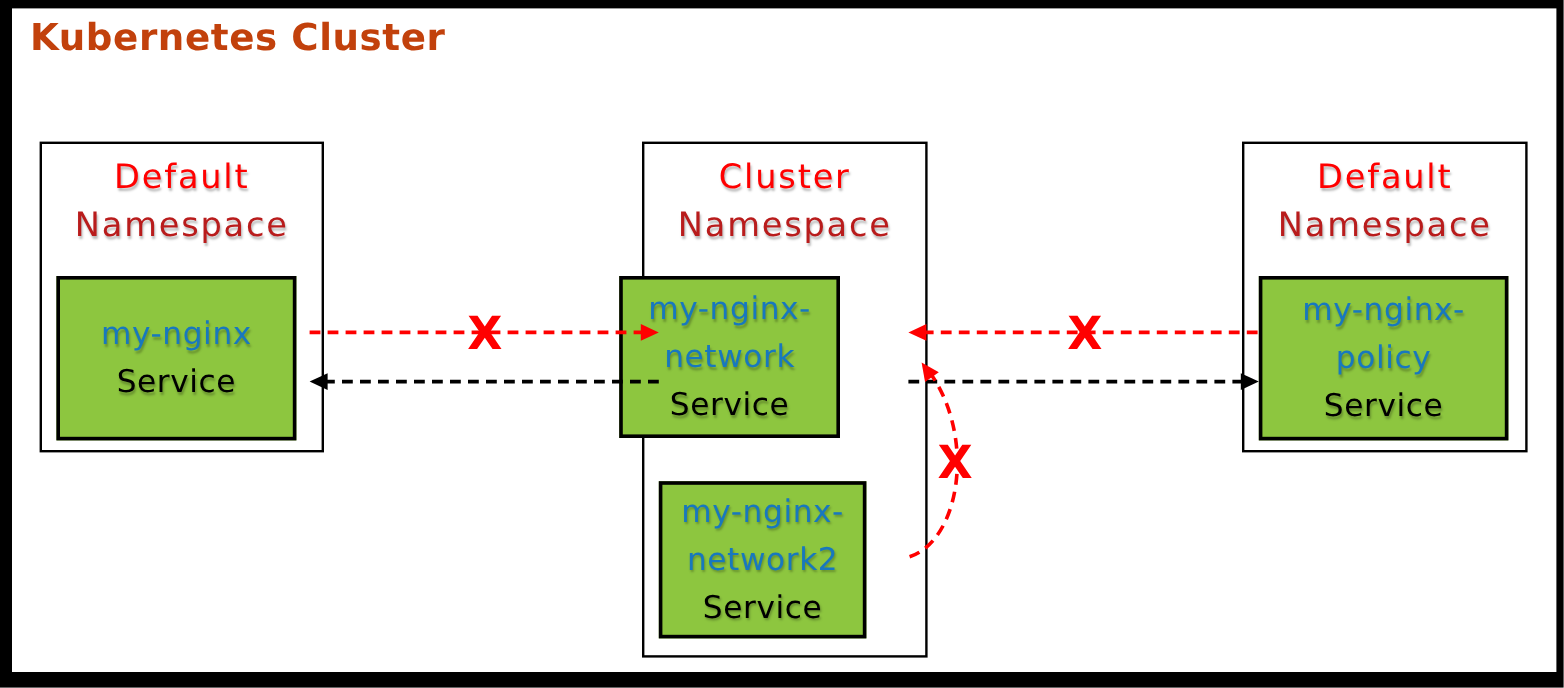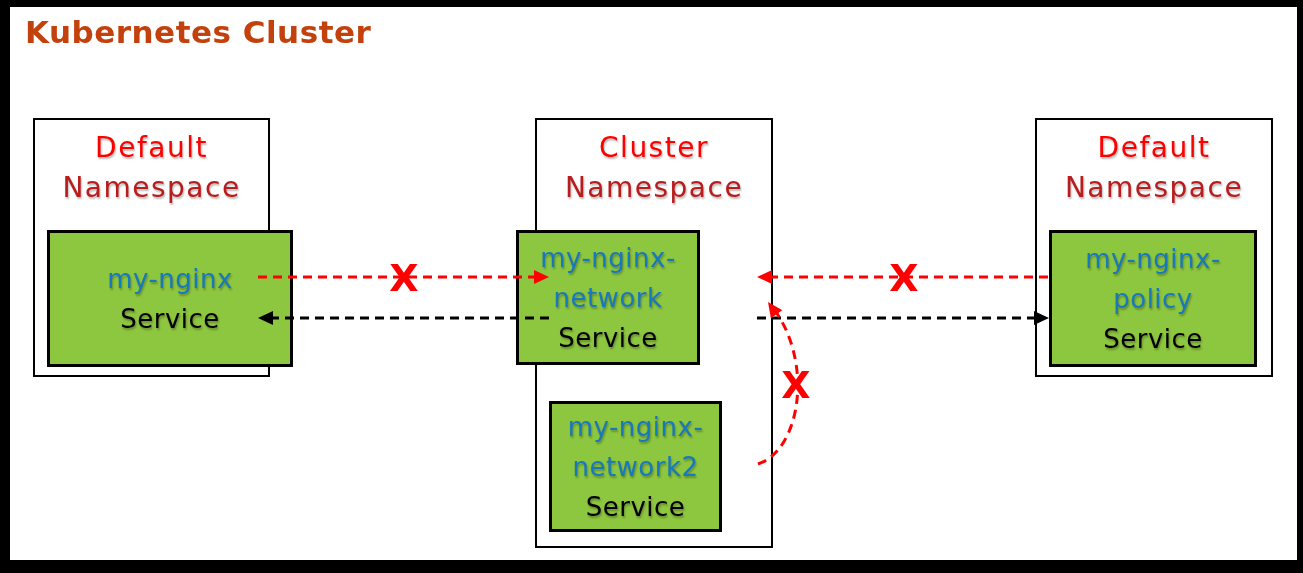--- a/index.html
+++ b/index.html
@@ -54,21 +54,21 @@
     display: flex;
     flex-direction: column;
     align-items: center;
     justify-content: center;
     text-align: center;
     font-size: 26px;
     line-height: 40px;
     letter-spacing: 0.5px;
     text-shadow: 1px 2px 2px rgba(0,0,0,0.28);
   }
-  .svc-nginx    { left: 47px;   top: 230px; width: 246px; height: 137px; }
+  .svc-nginx    { left: 47px;   top: 230px; width: 200px; height: 137px; }
   .svc-network  { left: 516px;  top: 230px; width: 184px; height: 135px; }
   .svc-network2 { left: 549px;  top: 401px; width: 173px; height: 131px; }
   .svc-policy   { left: 1049px; top: 230px; width: 208px; height: 137px; }
   .svc-name { color: #1878be; width: 100%; }
   .svc-kind { color: #000000; }
   .overlay {
     position: absolute;
     left: 0; top: 0;
     width: 1303px; height: 573px;
     pointer-events: none;

